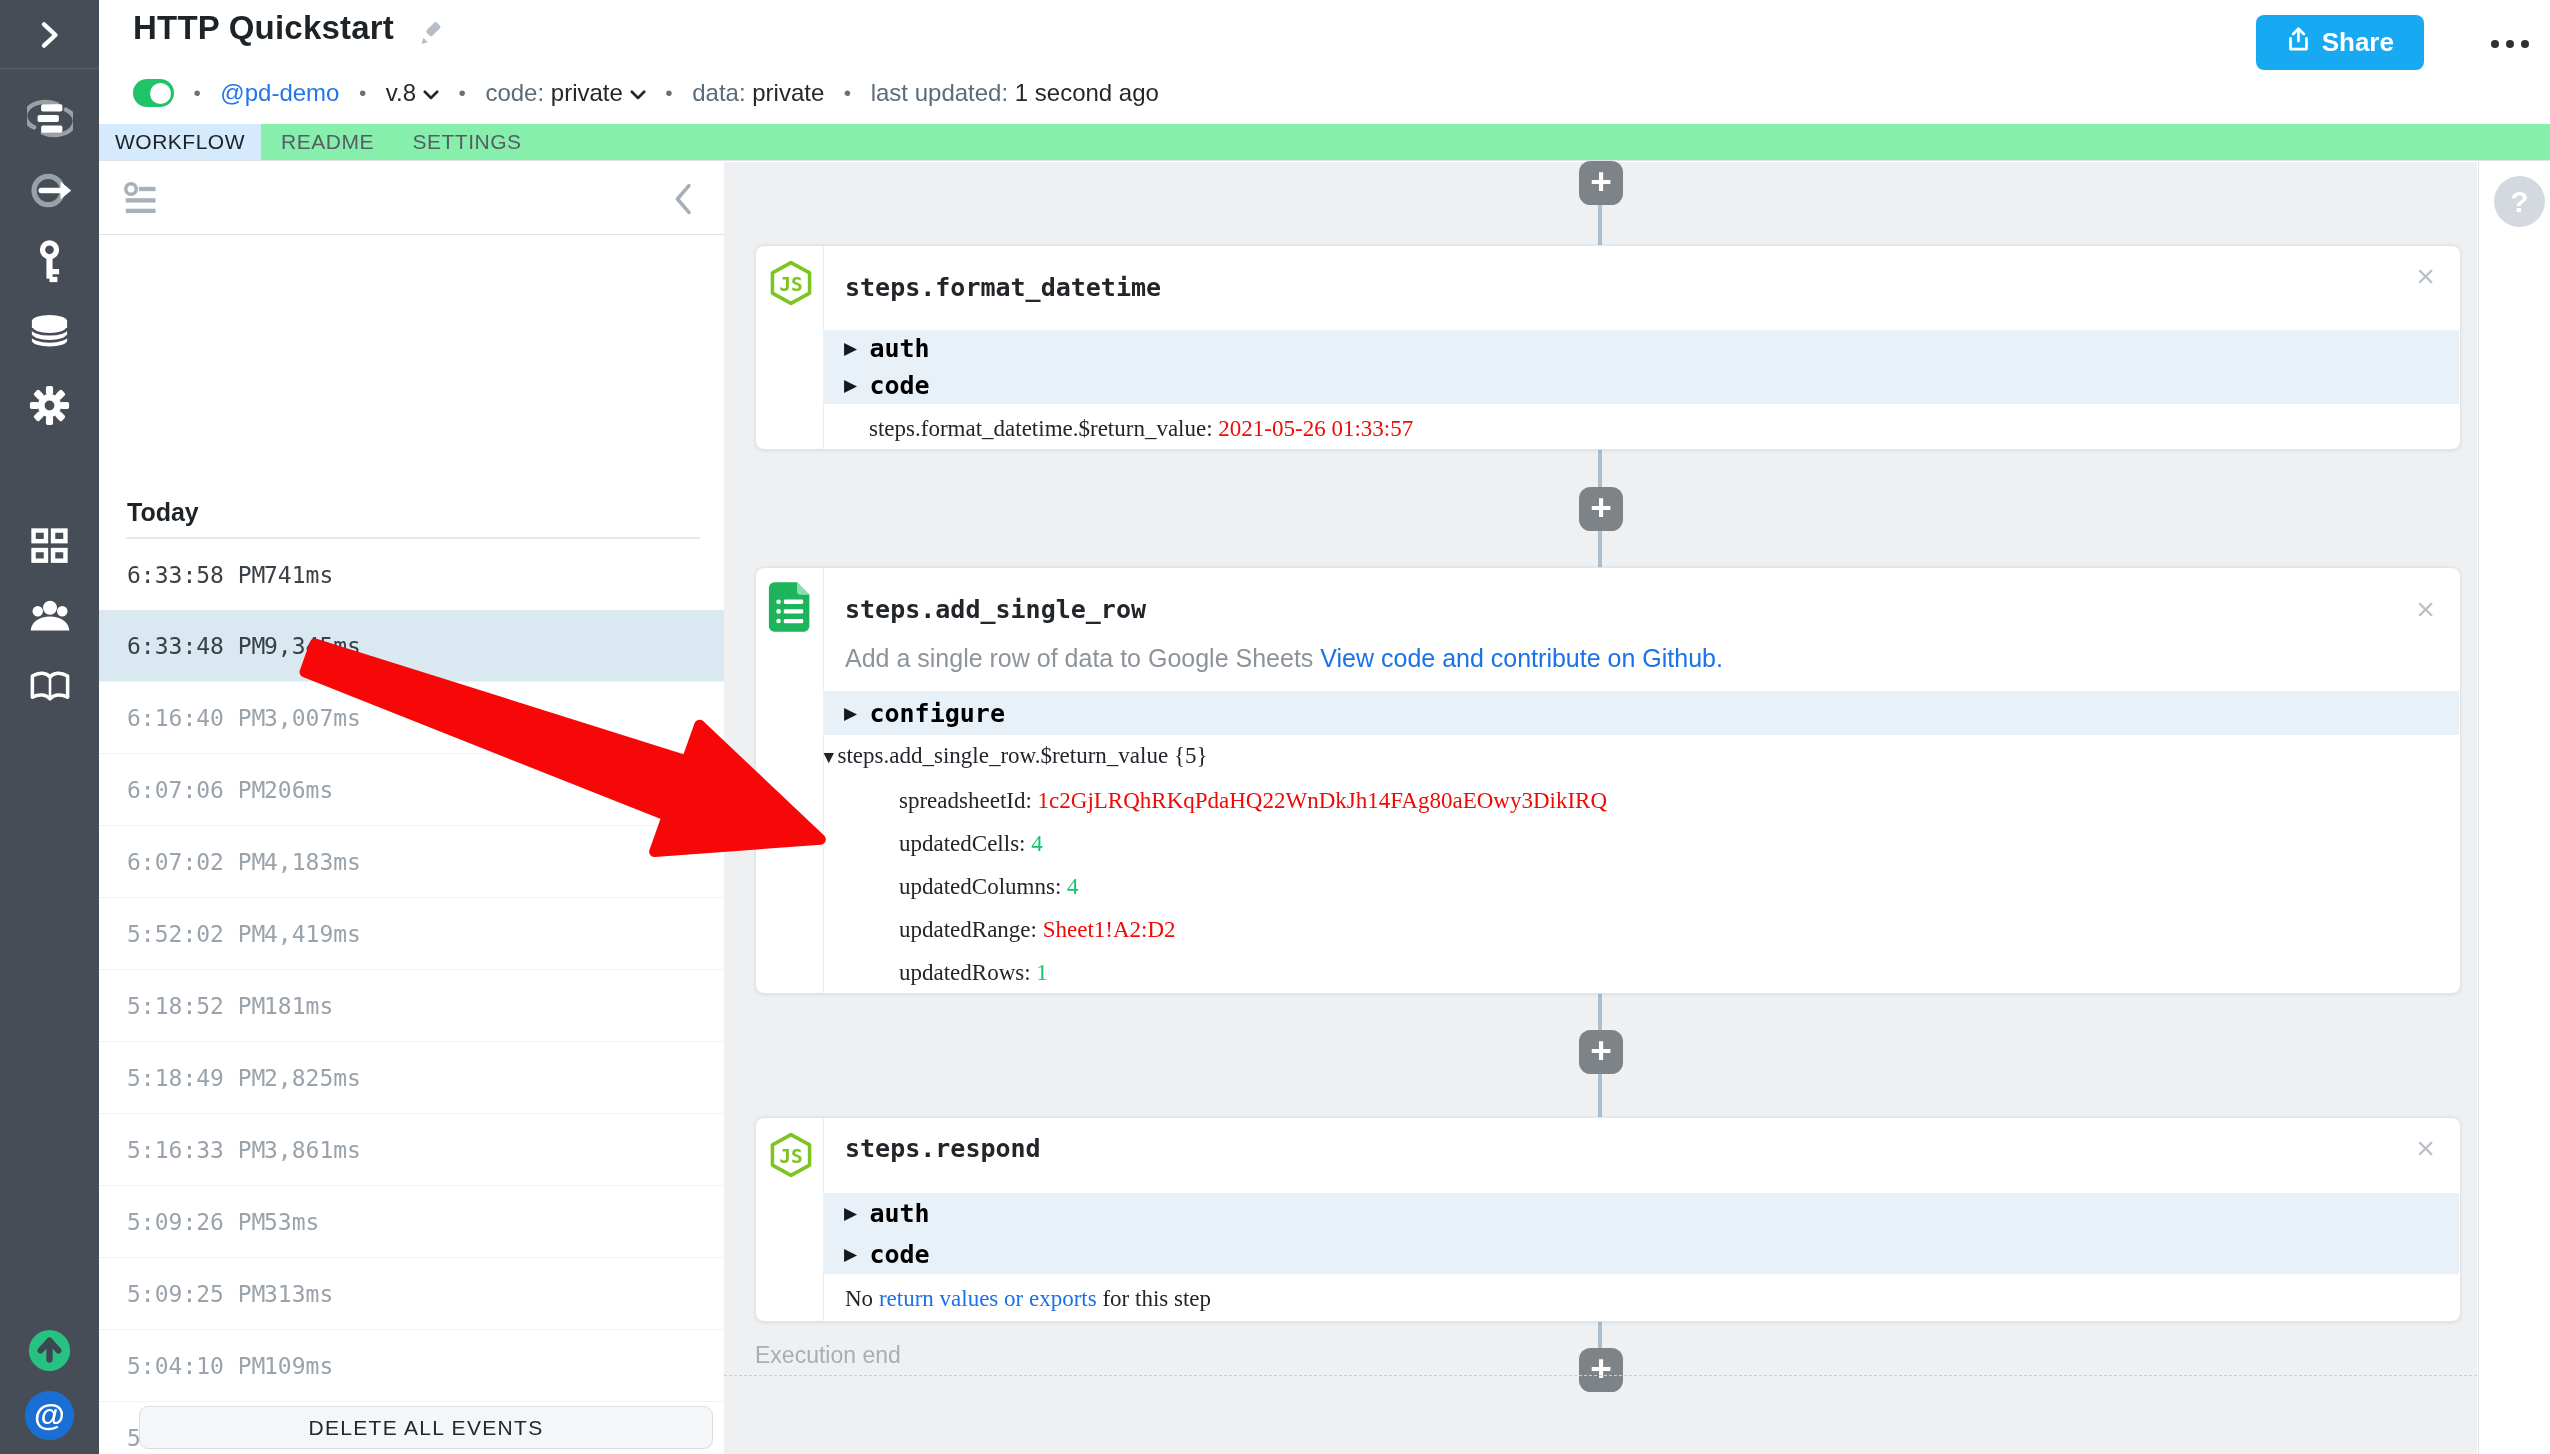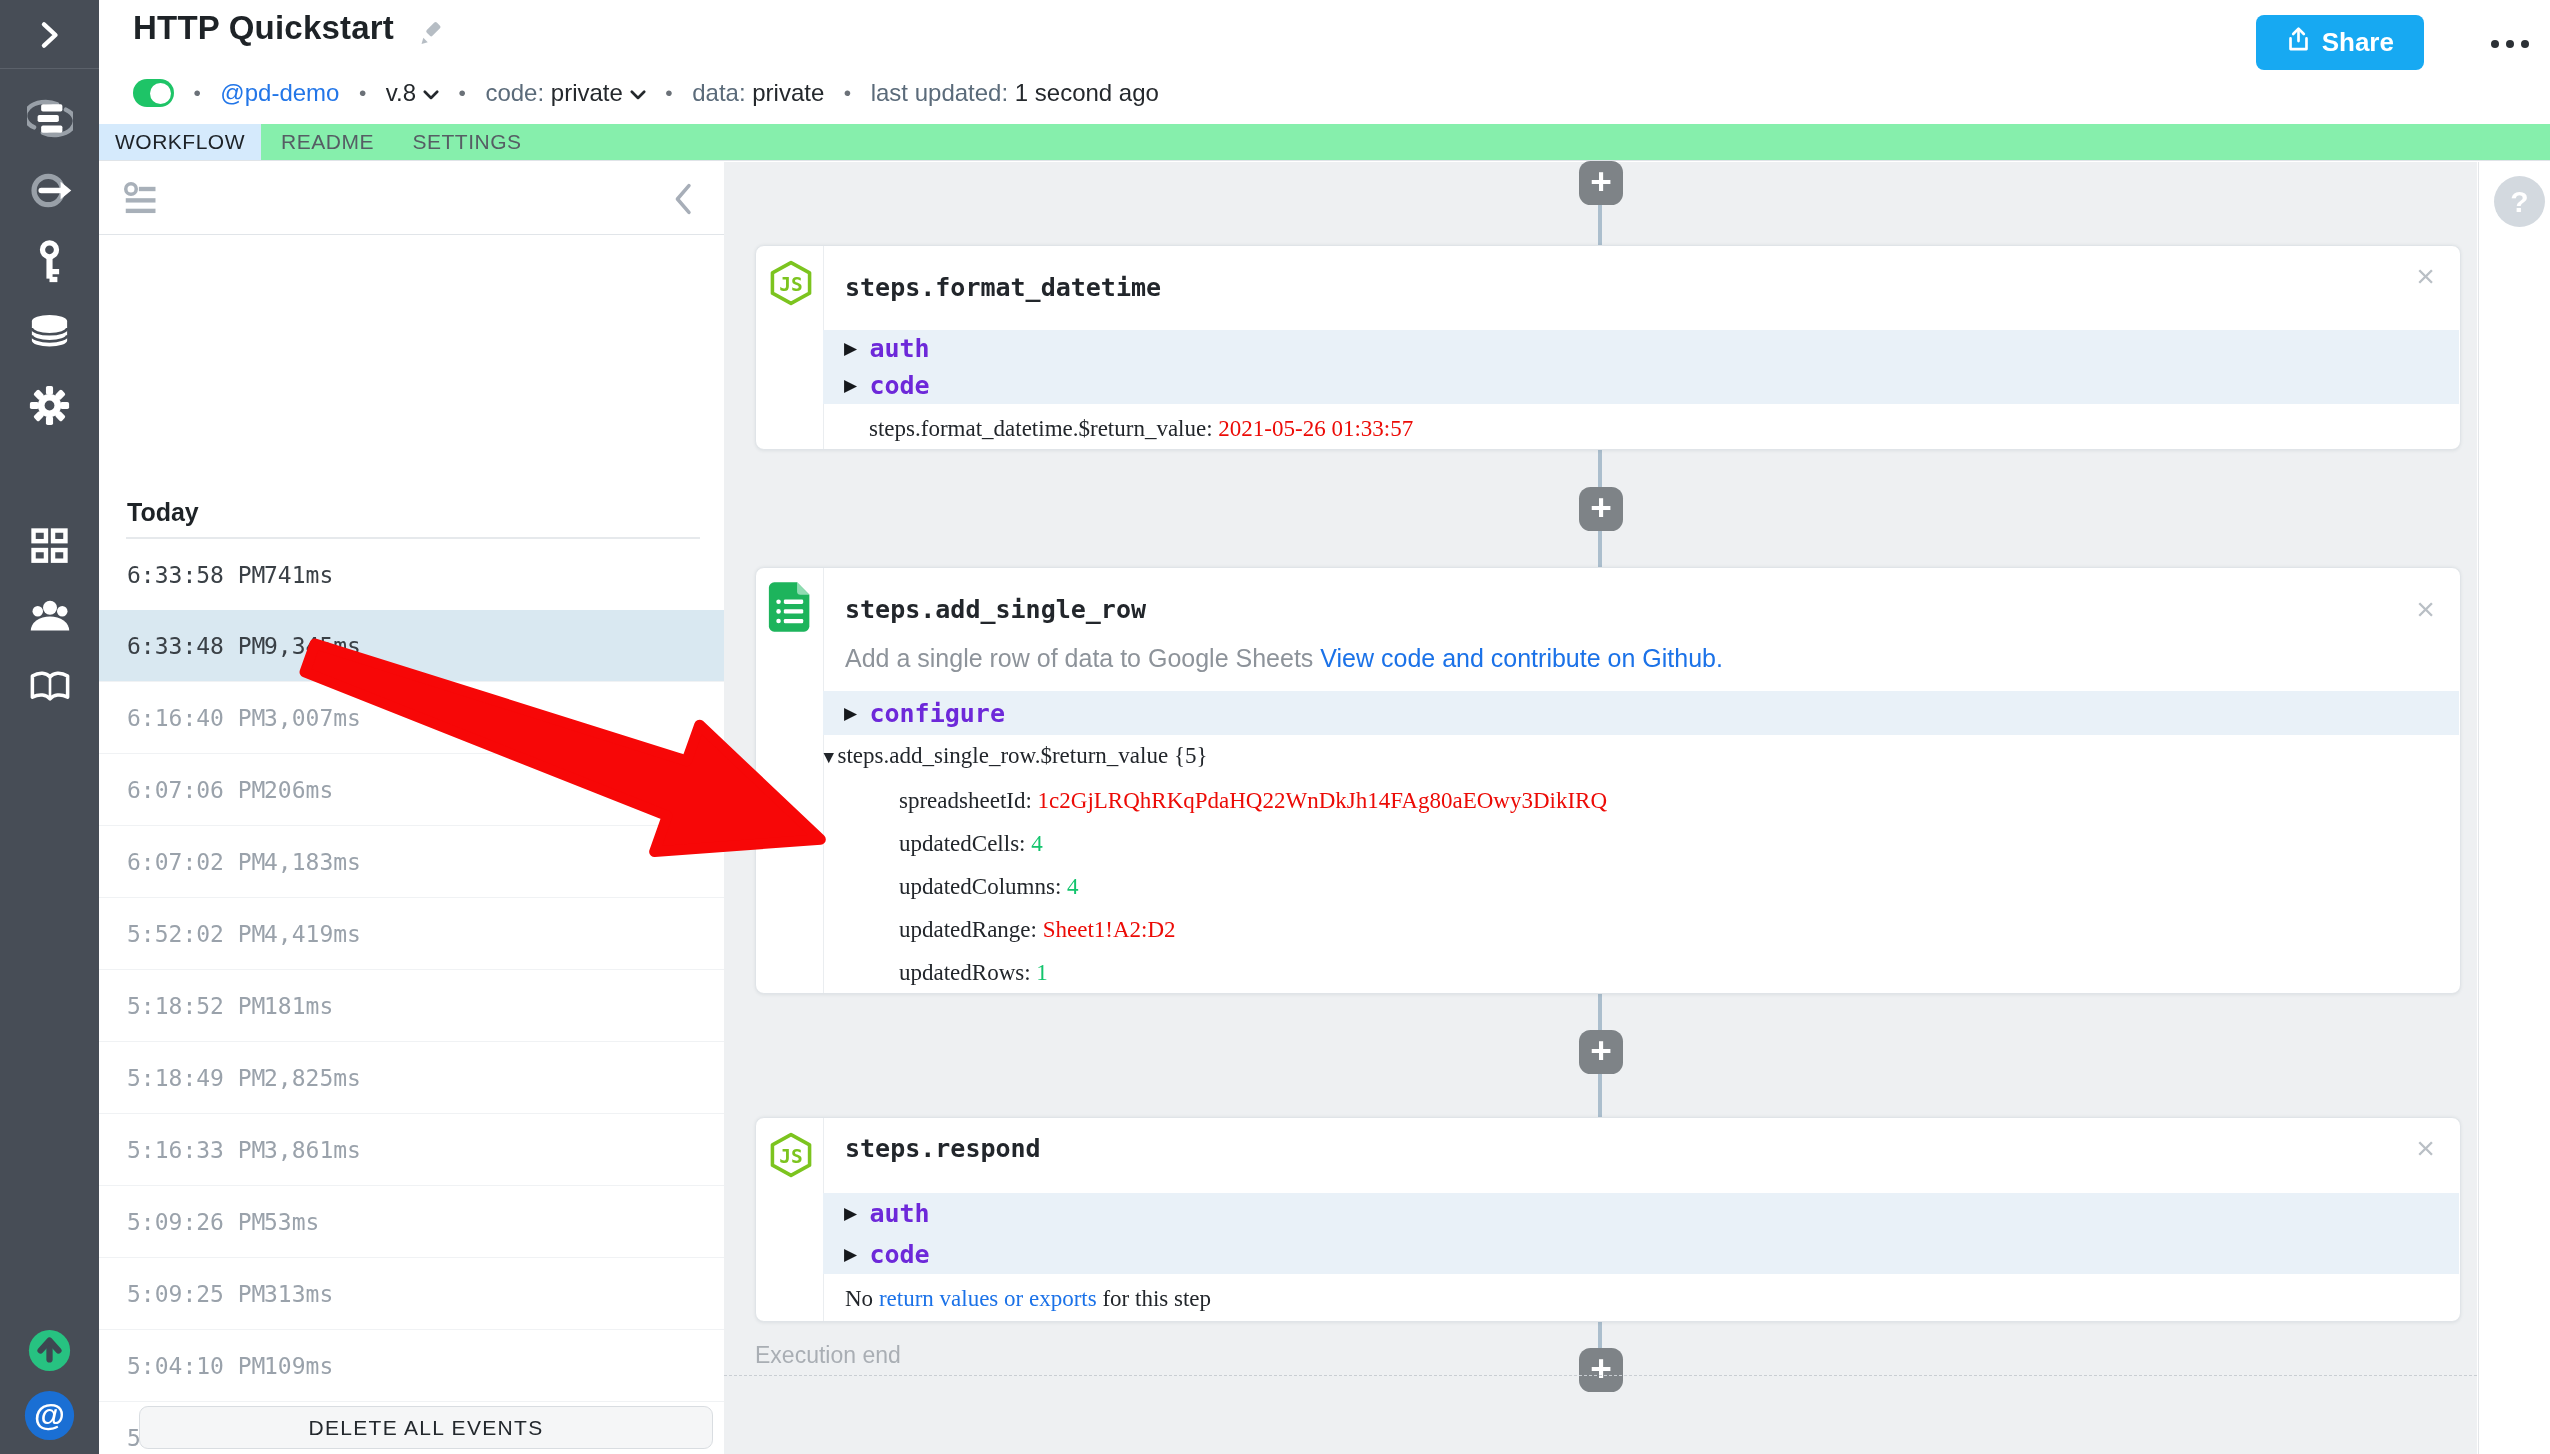--- a/index.html
+++ b/index.html
@@ -59,21 +59,21 @@
             color:#fff;font-size:37px;font-weight:bold;line-height:1;cursor:pointer;padding-bottom:3.5px;box-sizing:border-box;}
   .card{position:absolute;left:31px;width:1706px;background:#fff;border:0.9px solid #e0e4e8;border-radius:8.9px;
         box-shadow:0 0.9px 3.5px rgba(31,45,61,.08);box-sizing:border-box;}
   .icon-col{position:absolute;left:0;top:0;bottom:0;width:67px;border-right:0.9px solid #eaedf0;}
   .step-icon{position:absolute;left:12.4px;top:14px;}
   .card-title{position:absolute;left:89px;font-family:"DejaVu Sans Mono",monospace;font-weight:bold;font-size:25px;color:#22262b;}
   .card-close{position:absolute;right:25px;font-size:32px;color:#b9bfc5;cursor:pointer;line-height:1;}
   .blue-block{position:absolute;left:67px;right:0.9px;background:#e9f1f8;}
   .sec-row{height:37px;display:flex;align-items:center;cursor:pointer;}
   .sec-row .tri{margin-left:21px;font-size:17px;color:#16191d;}
-  .sec-row .lbl{margin-left:12.4px;font-family:"DejaVu Sans Mono",monospace;font-weight:bold;font-size:25px;color:#6d28d9;}
+  .sec-row .lbl{margin-left:12.4px;font-family:"DejaVu Sans Mono",monospace;font-weight:bold;font-size:25px;color:#000000;}
   .mono{font-family:Liberation Serif, serif;font-size:23px;color:#22262b;}
   .val-red{color:#ec0b06;}
   .val-green{color:#13c46d;}
   .link{color:#1b72e8;cursor:pointer;}
   #exec-line{position:absolute;left:0;top:1213px;width:1753px;border-top:1.8px dashed #c9ced3;}
   #exec-label{position:absolute;left:31px;top:1180px;font-size:23px;color:#a9aeb4;}
 
   
   #gutter{left:2478px;top:162px;width:73px;height:1292px;background:#fff;border-left:0.9px solid #e3e6e9;}
   #help-btn{position:absolute;left:2494px;top:176px;width:51px;height:51px;border-radius:50%;background:#d3d9df;

